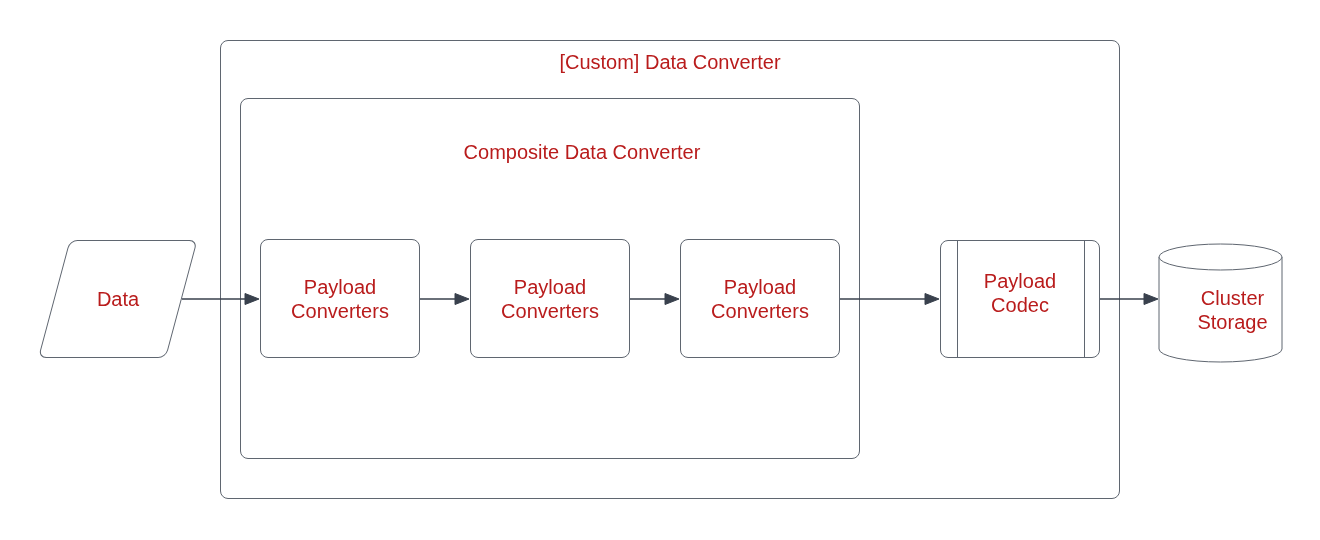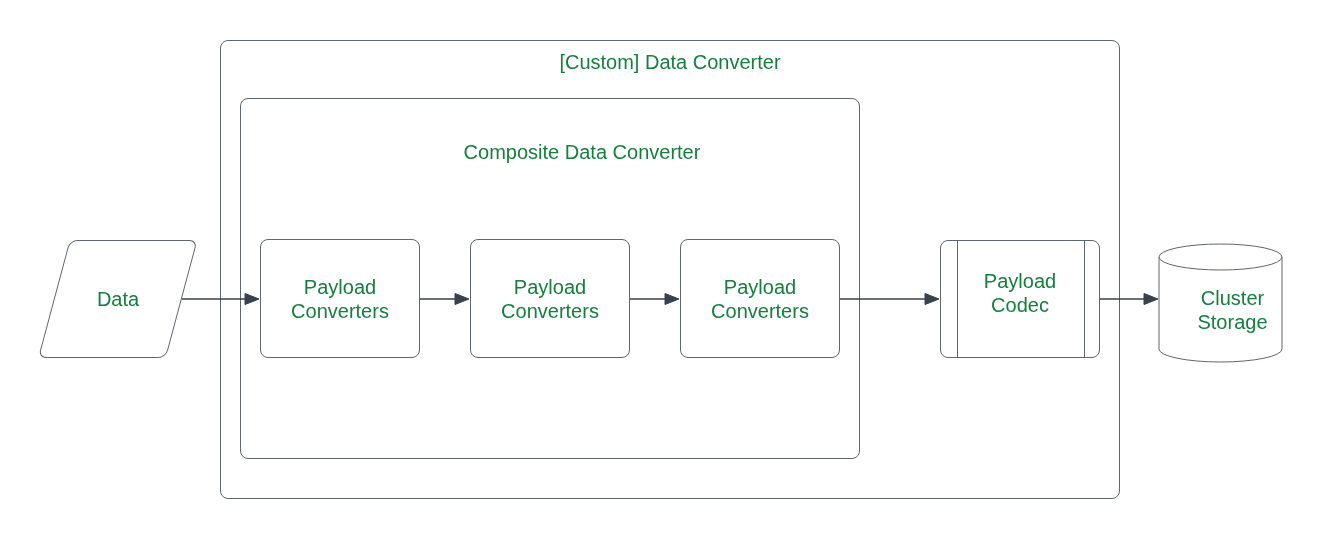--- a/index.html
+++ b/index.html
@@ -39,21 +39,21 @@
   }
   .label {
     position: absolute;
     box-sizing: border-box;
     display: flex;
     align-items: center;
     justify-content: center;
     text-align: center;
     font-size: 20px;
     line-height: 24px;
-    color: #15803d;
+    color: #b91c1c;
     white-space: normal;
   }
   .container-label {
     display: block;
     text-align: center;
     height: 24px;
   }
   svg.edge-layer {
     position: absolute;
     left: 0;

